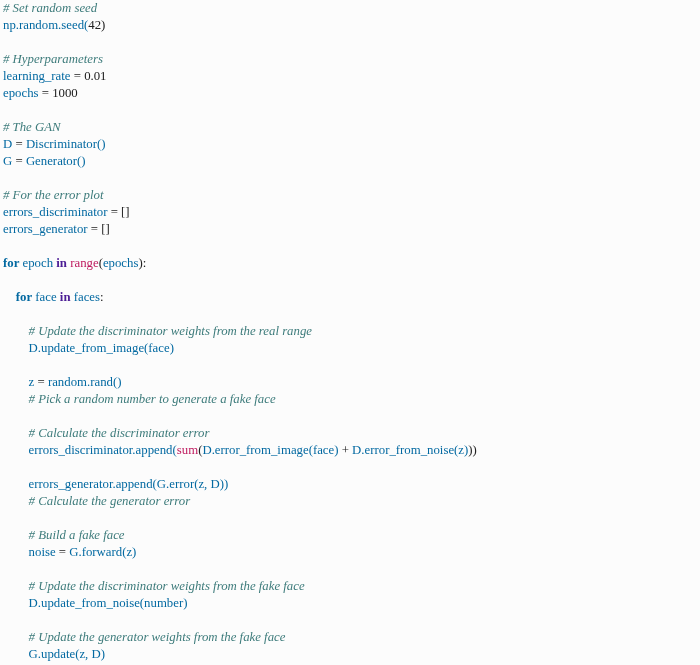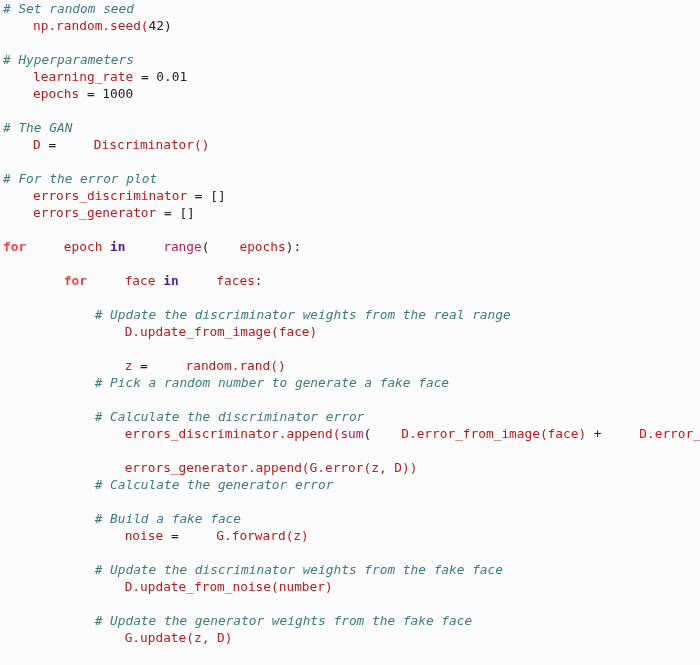--- a/index.html
+++ b/index.html
@@ -30,41 +30,42 @@
     white-space: pre;
     color: #202020;
     letter-spacing: 0px;
     padding-left: 3px;
   }
   .code-line.blank {
     color: transparent;
   }
   
   .tok-c  { color: #3d7b7b; font-style: italic; }   
-  .tok-k  { color: #ef4444; font-weight: bold; }    
+  .tok-k  { color: #0369a1; font-weight: bold; }    
   .tok-ow { color: #4c1d95; font-weight: bold; }    
   .tok-nb { color: #be185d; }                       
-  .tok-n  { color: #b91c1c; margin-left: 30px; }                       
+  .tok-n  { color: #0369a1; }                       
   .tok-p  { color: #202020; }                       
   .tok-o  { color: #202020; }                       
   .tok-mi { color: #202020; }                       
 </style>
 </head>
 <body>
 
-<div id="code-block" style="background: rgb(252, 252, 252);">
+<div id="code-block" style="background: rgb(252, 252, 252); font-family: Liberation Serif, serif;">
     <div class="code-line"><span class="tok-c"># Set random seed</span></div>
     <div class="code-line"><span class="tok-n">np.random.seed(</span><span class="tok-mi">42</span><span class="tok-p">)</span></div>
     <div class="code-line blank">&nbsp;</div>
     <div class="code-line"><span class="tok-c"># Hyperparameters</span></div>
     <div class="code-line"><span class="tok-n">learning_rate </span><span class="tok-o">= </span><span class="tok-mi">0.01</span></div>
     <div class="code-line"><span class="tok-n">epochs </span><span class="tok-o">= </span><span class="tok-mi">1000</span></div>
     <div class="code-line blank">&nbsp;</div>
     <div class="code-line"><span class="tok-c"># The GAN</span></div>
     <div class="code-line"><span class="tok-n">D </span><span class="tok-o">= </span><span class="tok-n">Discriminator()</span></div>
+    <div class="code-line"><span class="tok-n">G </span><span class="tok-o">= </span><span class="tok-n">Generator()</span></div>
     <div class="code-line blank">&nbsp;</div>
     <div class="code-line"><span class="tok-c"># For the error plot</span></div>
     <div class="code-line"><span class="tok-n">errors_discriminator </span><span class="tok-o">= </span><span class="tok-p">[]</span></div>
     <div class="code-line"><span class="tok-n">errors_generator </span><span class="tok-o">= </span><span class="tok-p">[]</span></div>
     <div class="code-line blank">&nbsp;</div>
     <div class="code-line"><span class="tok-k">for</span><span class="tok-n"> epoch </span><span class="tok-ow">in</span><span class="tok-n"> </span><span class="tok-nb">range</span><span class="tok-p">(</span><span class="tok-n">epochs</span><span class="tok-p">):</span></div>
     <div class="code-line blank">&nbsp;</div>
     <div class="code-line"><span class="tok-n">    </span><span class="tok-k">for</span><span class="tok-n"> face </span><span class="tok-ow">in</span><span class="tok-n"> faces</span><span class="tok-p">:</span></div>
     <div class="code-line blank">&nbsp;</div>
     <div class="code-line"><span class="tok-n">        </span><span class="tok-c"># Update the discriminator weights from the real range</span></div>

